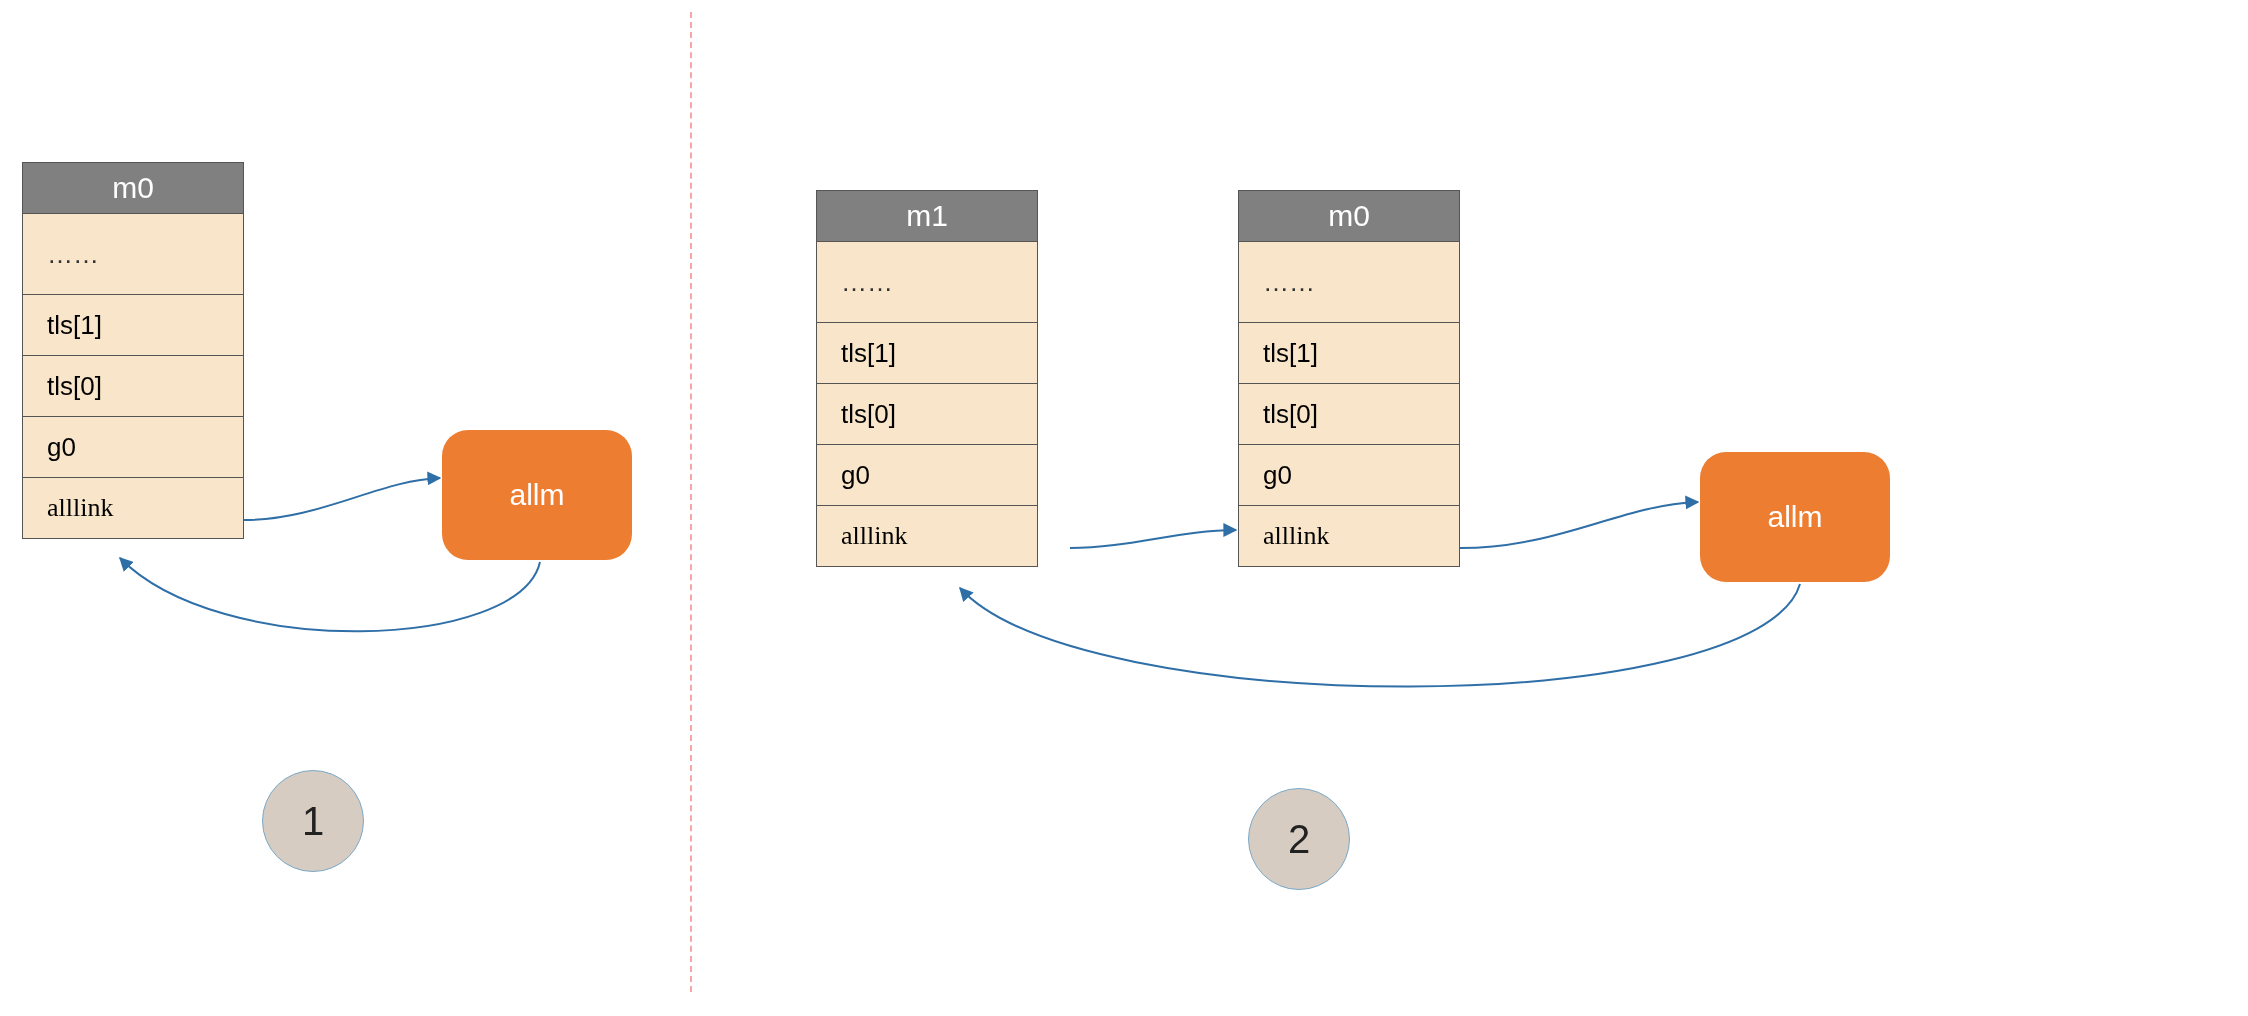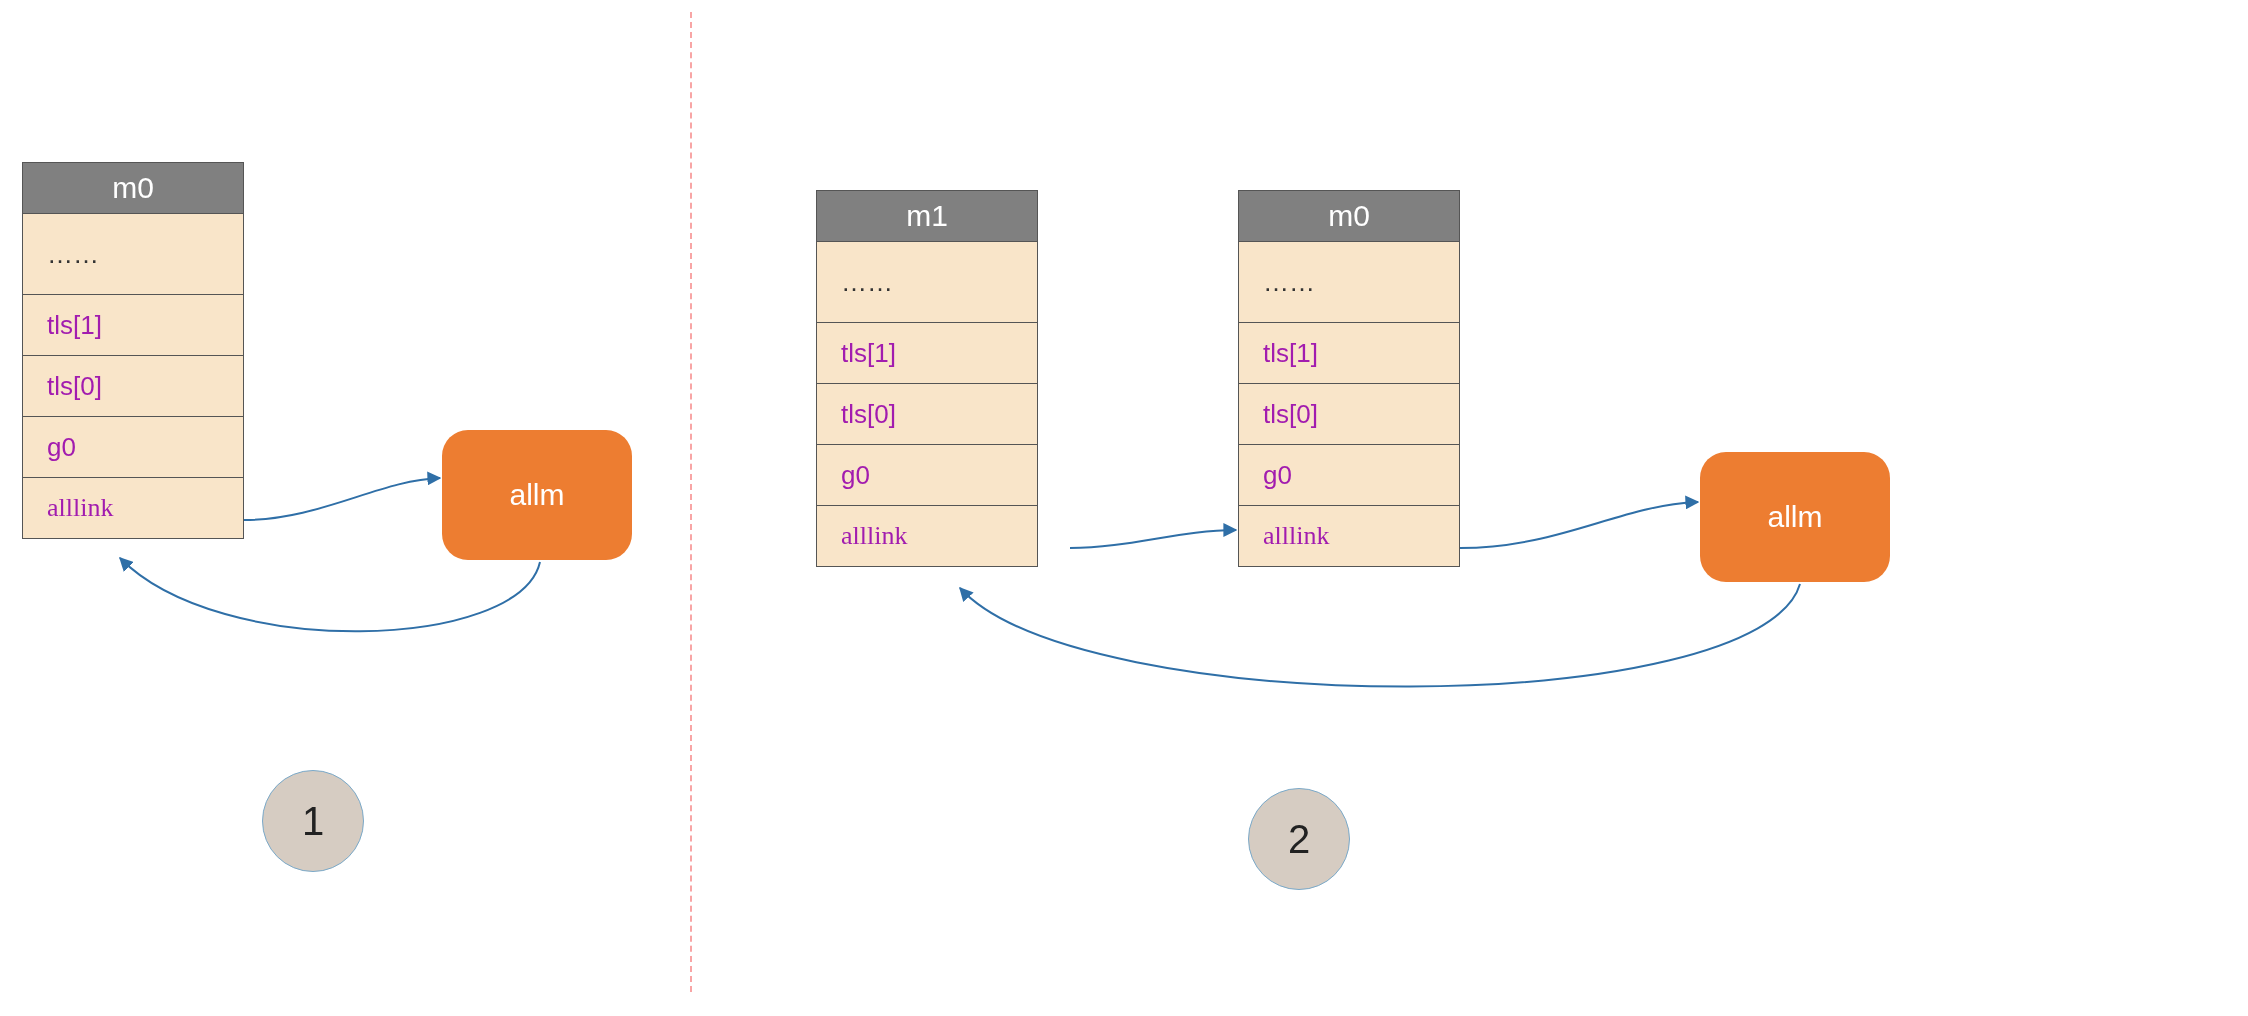--- a/index.html
+++ b/index.html
@@ -36,21 +36,21 @@
     padding: 8px 0;
     border-bottom: 1px solid #555;
   }
   .struct .row {
     height: 60px;
     border-bottom: 1px solid #555;
     display: flex;
     align-items: center;
     padding-left: 24px;
     font-size: 26px;
-    color: #a21caf;
+    color: #000000;
   }
   .struct .row.ellipsis {
     height: 80px;
     color: #333;
   }
   .struct .row:last-child {
     border-bottom: none;
     font-family: Liberation Serif, serif;
   }
   .allm {

